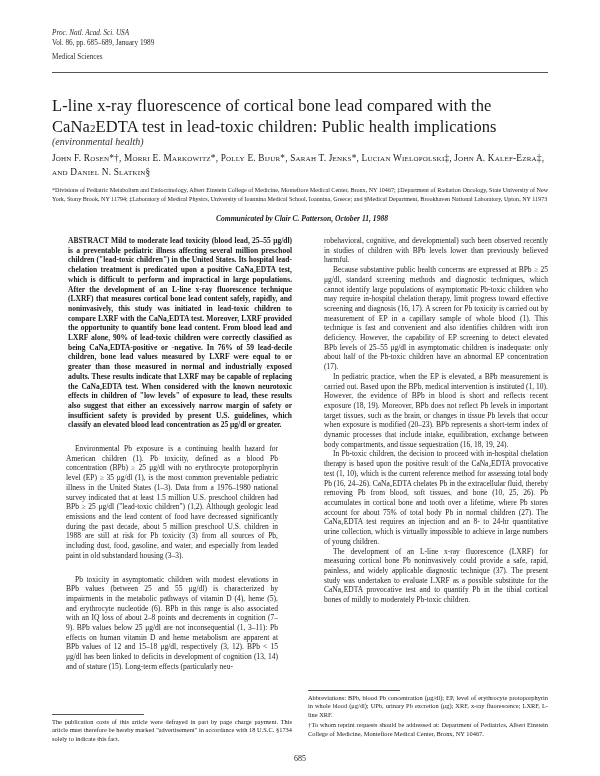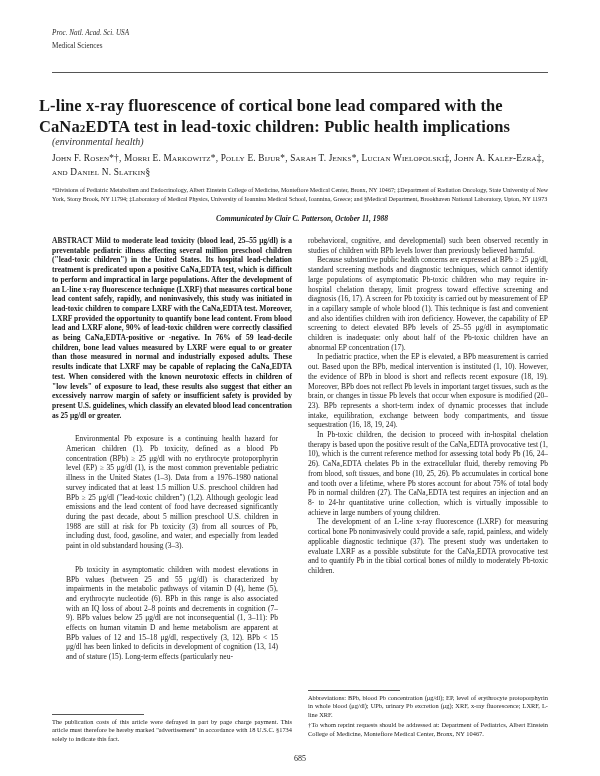--- a/index.html
+++ b/index.html
@@ -37,25 +37,25 @@
   .masthead .l3 { margin-top: 3px; }
   .rule-top {
     position: absolute;
     left: 52px;
     top: 72px;
     width: 496px;
     border-top: 1px solid #555;
   }
   .title {
     position: absolute;
-    left: 39px;
+    left: 52px;
     top: 84px;
     width: 500px;
     font-size: 16.5px;
-    font-weight: bold;
+    font-weight: normal;
     line-height: 1.28;
     letter-spacing: 0.1px;
   }
   .title .sub {
     font-size: 11px;
     vertical-align: baseline;
   }
   .section-label {
     position: absolute;
     left: 52px;
@@ -97,21 +97,21 @@
     position: absolute;
     top: 236px;
     width: 240px;
     font-size: 7.5px;
     line-height: 1.295;
     text-align: justify;
   }
   .col-left { left: 52px; }
   .col-right { left: 308px; }
   .col p {
-    margin: 0 0 0 0;
+    margin: 0 0 0 16px;
     text-indent: 9px;
   }
   .col p.noindent { text-indent: 0; }
   .abstract {
     font-weight: bold;
     text-align: justify;
     margin-bottom: 7px;
   }
   .abstract .lead {
     font-weight: bold;
@@ -153,20 +153,21 @@
     font-size: 8px;
   }
 </style>
 </head>
 <body>
 
 <div class="page">
 
   <div class="masthead">
     <div class="l1">Proc. Natl. Acad. Sci. USA</div>
+    <div class="l2">Vol. 86, pp. 685–689, January 1989</div>
     <div class="l3">Medical Sciences</div>
   </div>
 
   <div class="rule-top"></div>
 
   <h1 class="title">
     <span>L-line x-ray fluorescence of cortical bone lead compared with the</span><br>
     <span>CaNa</span><span class="sub">2</span><span>EDTA test in lead-toxic children: Public health implications</span>
   </h1>
 

